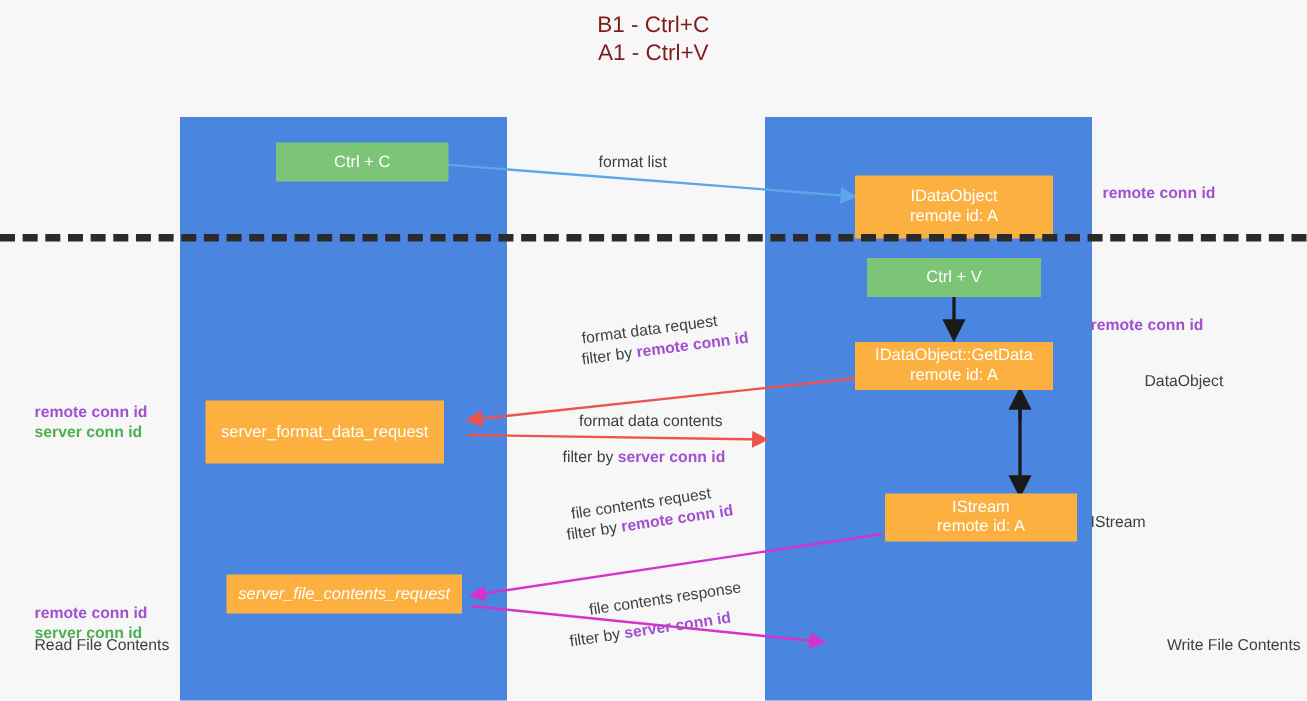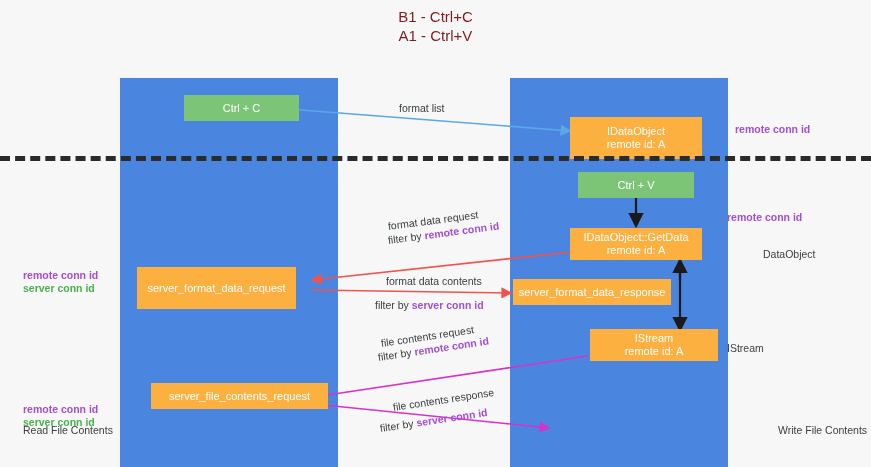--- a/index.html
+++ b/index.html
@@ -141,26 +141,25 @@
   <div class="node orange" style="left:570px;top:117px;width:132px;height:42px;">IDataObject
 remote id: A</div>
 
   <div class="node green" style="left:578px;top:172px;width:116px;height:26px;">Ctrl + V</div>
 
   <div class="node orange" style="left:570px;top:228px;width:132px;height:32px;">IDataObject::GetData
 remote id: A</div>
 
   <div class="node orange" style="left:137px;top:267px;width:159px;height:42px;">server_format_data_request</div>
 
-  <div class="node orange" style="left:513px;top:279px;width:158px;height:26px;">server_format_data_response</div>
 
   <div class="node orange" style="left:590px;top:329px;width:128px;height:32px;">IStream
 remote id: A</div>
 
-  <div class="node orange" style="left:151px;top:383px;width:177px;height:26px;">server_file_contents_request</div>
+  <div class="node orange" style="left:151px;top:383px;width:157px;height:26px;font-style:italic;">server_file_contents_request</div>
 
 
   <div class="lbl black" style="left:399px;top:102px;">format list</div>
 
   <div class="lbl black rot-up" style="left:388px;top:220px;">format data request</div>
   <div class="lbl black rot-up" style="left:388px;top:234px;">
     <span>filter by </span><span class="pu">remote conn id</span>
   </div>
 
   <div class="lbl black" style="left:386px;top:275px;">format data contents</div>

